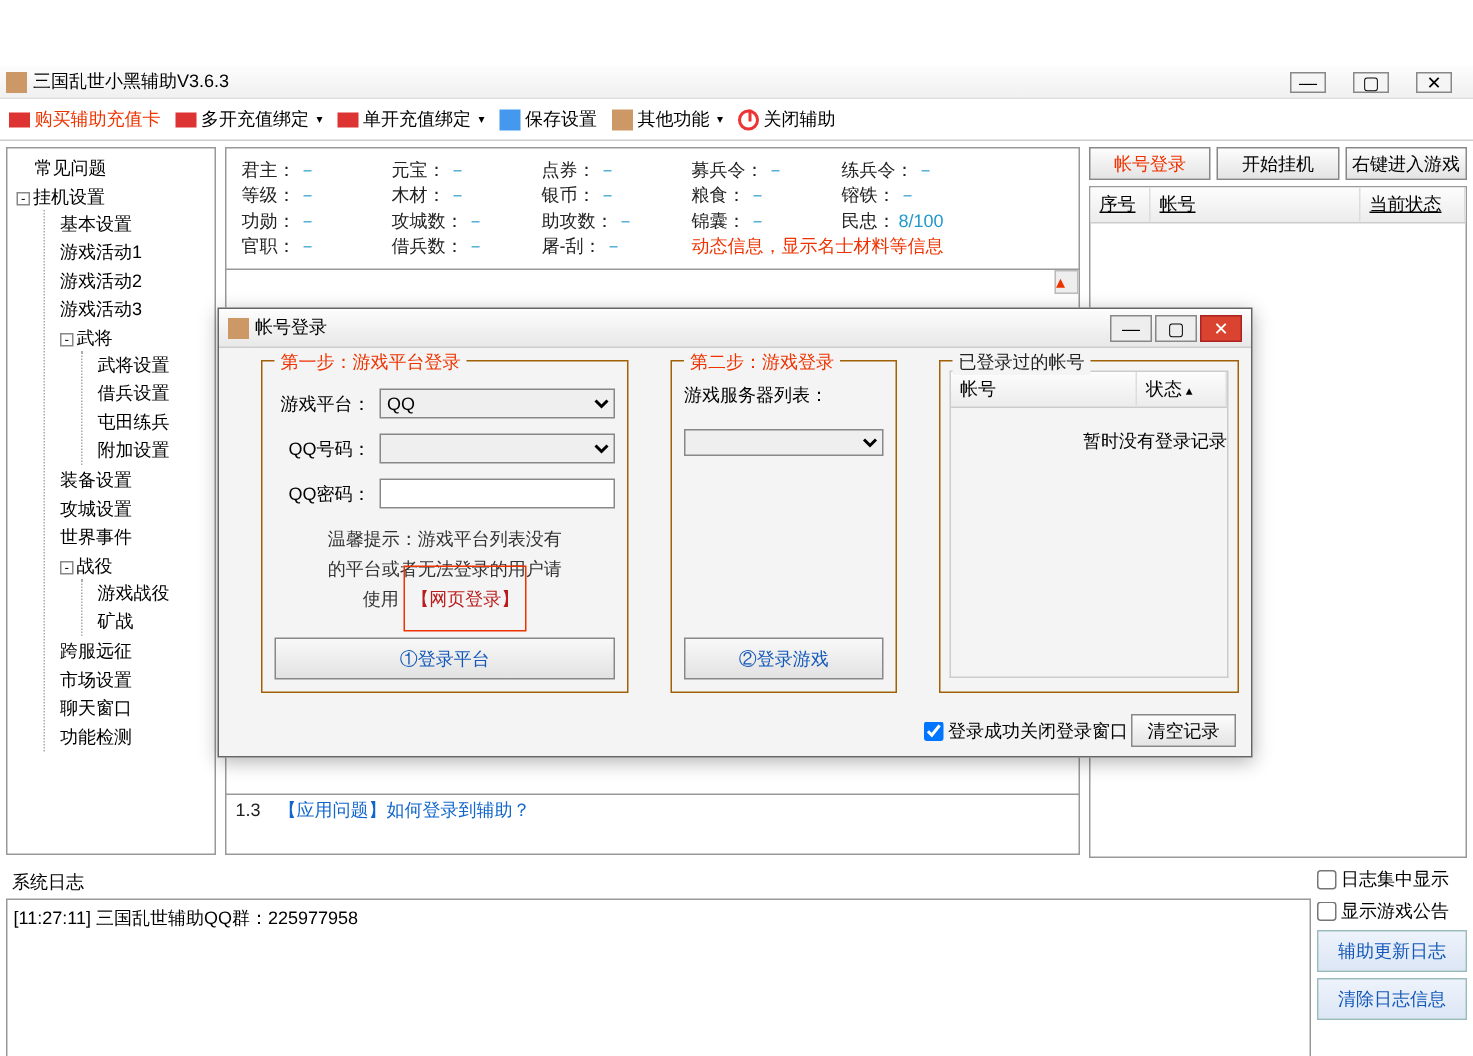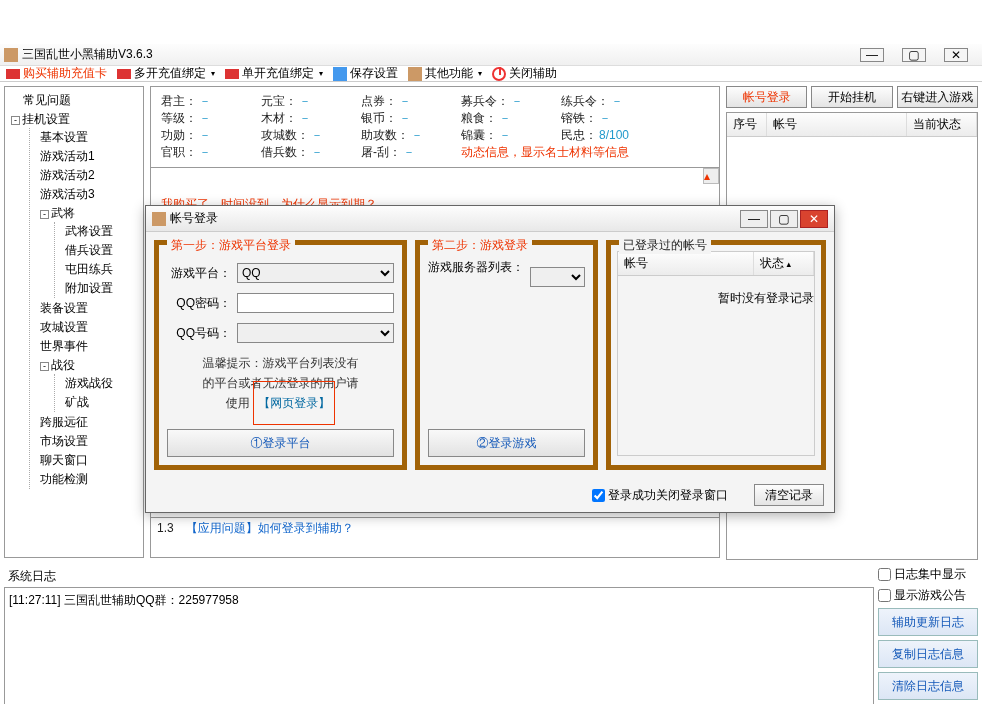--- a/index.html
+++ b/index.html
@@ -3,21 +3,21 @@
 <meta charset="utf-8">
 <style>
 * { box-sizing: border-box; margin: 0; padding: 0; font-family: "Microsoft YaHei", "SimSun", sans-serif; font-size: 12px; }
 body { background: #fff; width: 982px; height: 704px; overflow: hidden; position: relative; }
 
 .titlebar { height: 22px; background: linear-gradient(#fdfdfd,#f0f0f0); border-bottom: 1px solid #ddd; display: flex; align-items: center; padding: 0 4px; margin-top: 44px; }
 .titlebar .ticon { width: 14px; height: 14px; background: #c96; margin-right: 4px; }
 .titlebar .wbtns { margin-left: auto; display: flex; gap: 18px; padding-right: 10px; }
 .titlebar .wbtn { width: 24px; height: 14px; border: 1px solid #888; background: #f5f5f5; display: flex; align-items: center; justify-content: center; cursor: pointer; }
 
-.toolbar { height: 16px; display: flex; align-items: center; padding: 0 6px; border-bottom: 1px solid #ccc; gap: 10px; }
+.toolbar { height: 28px; display: flex; align-items: center; padding: 0 6px; border-bottom: 1px solid #ccc; gap: 10px; }
 .toolbar .titem { display: flex; align-items: center; gap: 3px; cursor: pointer; }
 .toolbar .ticon-red { width: 14px; height: 10px; background: #d33; display: inline-block; }
 .toolbar .ticon-disk { width: 14px; height: 14px; background: #49e; display: inline-block; }
 .toolbar .ticon-misc { width: 14px; height: 14px; background: #c96; display: inline-block; }
 .toolbar .ticon-off { width: 14px; height: 14px; border-radius: 50%; border:2px solid #e33; display:inline-block; position:relative; }
 .toolbar .ticon-off:after{content:"";position:absolute;top:-2px;left:5px;width:2px;height:8px;background:#e33;}
 .red { color: #e30; }
 .ddarrow:after { content:"▾"; font-size:8px; margin-left:2px; }
 
 .main { display: flex; height: 480px; }
@@ -38,54 +38,54 @@
 .bigtext .scroll-up{position:absolute;right:0;top:0;width:16px;height:16px;background:#eee;border:1px solid #bbb;cursor:pointer;}
 .faq { border:1px solid #999; border-top:none; height: 40px; padding: 2px 6px; overflow:hidden; }
 .faq .ln { color:#16c; }
 .faq .ln .num{color:#222;}
 
 .right { width: 252px; margin: 4px; }
 .rbtnrow { display:flex; gap:4px; margin-bottom:4px;}
 .rbtn { flex:1; height:22px; background:linear-gradient(#fdfdfd,#e4e4e4); border:1px solid #888; cursor:pointer; }
 .rbtn.active { color:#e30; }
 .table { border:1px solid #999; height: 448px; }
-.table .thead { display:flex; background:linear-gradient(#fdfdfd,#ececec); border-bottom:1px solid #ccc;}
+.table .thead { display:flex; background:linear-gradient(#fdfdfd,#ececec); border-bottom:1px solid #ccc;text-decoration:underline;}
 .table .th { padding:3px 6px; border-right:1px solid #ddd; }
 
 .bottom { display:flex; margin: 4px; gap:4px; height: 158px;}
 .logbox { flex:1; }
 .loglabel { padding: 2px 4px; }
 .logarea { border:1px solid #999; height: 134px; padding:4px; background:#fff; overflow:auto;}
 .sidebtns { width: 100px; display:flex; flex-direction:column; gap:4px; }
 .chk { display:flex; align-items:center; gap:3px; }
 .bbtn { height:28px; background:linear-gradient(#eef3fb,#dce6f5); border:1px solid #9bb; color:#1358b8; cursor:pointer;}
 
 
 .dialog { position:absolute; left:145px; top:205px; width:690px; background:#f4f4f4; border:1px solid #666; box-shadow: 0 3px 12px rgba(0,0,0,0.3); }
 .dlg-titlebar { height:26px; background:linear-gradient(#fdfdfd,#e8e8e8); border-bottom:1px solid #ccc; display:flex; align-items:center; padding:0 6px;}
 .dlg-titlebar .wbtns { margin-left:auto; display:flex;}
 .dlg-titlebar .wbtn{width:28px;height:18px;border:1px solid #888;margin-left:2px;background:#eee;display:flex;align-items:center;justify-content:center;cursor:pointer;}
 .dlg-titlebar .wbtn.close{background:#d9432f;color:#fff;border-color:#a22;}
 .dlg-body { padding: 8px; display:flex; gap:8px; }
-.fieldset { border:5px solid #a16207; padding: 8px; position:relative; }
+.fieldset { border:1px solid #a16207; padding: 8px; position:relative;margin-left:20px; }
 .fieldset .legend { position:absolute; top:-8px; left:8px; background:#f4f4f4; padding:0 4px; color:#e30; }
 .fieldset.grey .legend{color:#222;}
 .step { flex:1; }
 .step .fr { display:flex; align-items:center; margin: 10px 0; gap:6px; }
 .step .fr label { width:64px; text-align:right;}
 .step select, .step input[type=text], .step input[type=password] { flex:1; height:20px; border:1px solid #888;}
 .tip { text-align:center; color:#333; line-height:20px; margin-top:10px;}
-.tip .weblogin { color:#0369a1; border:1px solid #e30; padding:14px 4px; cursor:pointer;}
+.tip .weblogin { color:#b91c1c; border:1px solid #e30; padding:14px 4px; cursor:pointer;}
 .bigbtn { width:100%; height:28px; background:linear-gradient(#f9f9f9,#e2e2e2); border:1px solid #888; color:#1358b8; cursor:pointer; margin-top:16px;}
 .accts { width:220px; }
 .accts .thead2{display:flex; background:linear-gradient(#fdfdfd,#ececec);border:1px solid #ccc;}
 .accts .th2{padding:3px 6px;flex:1;border-right:1px solid #ddd;}
 .accts .th2.sort:after{content:" ▴";font-size:9px;}
 .accts .empty{ text-align:right; padding:14px 0; border:1px solid #ccc;border-top:none;height:180px;}
-.dlg-foot { display:flex; justify-content:flex-end; align-items:center; gap:26px; padding:6px 10px;}
+.dlg-foot { display:flex; justify-content:flex-end; align-items:center; gap:2px; padding:6px 10px;}
 .dlg-foot .sbtn{height:22px;padding:0 10px;background:linear-gradient(#fdfdfd,#e4e4e4);border:1px solid #888;cursor:pointer;}
 </style>
 </head>
 <body>
 
 <div class="titlebar">
   <span class="ticon"></span>
   <span>三国乱世小黑辅助V3.6.3</span>
   <div class="wbtns">
     <div class="wbtn">—</div>
@@ -224,21 +224,20 @@
   <div class="sidebtns">
     <label class="chk">
         <input type="checkbox" style="">
         <span>日志集中显示</span>
       </label>
     <label class="chk">
         <input type="checkbox" style="">
         <span>显示游戏公告</span>
       </label>
     <button class="bbtn">辅助更新日志</button>
-    <button class="bbtn">复制日志信息</button>
     <button class="bbtn">清除日志信息</button>
   </div>
 </div>
 
 <div class="dialog">
   <div class="dlg-titlebar">
     <span class="ticon" style="width:14px;height:14px;background:#c96;margin-right:4px"></span>
     <span>帐号登录</span>
     <div class="wbtns">
       <div class="wbtn">—</div>
@@ -248,39 +247,39 @@
   </div>
   <div class="dlg-body">
     <div class="step">
       <div class="fieldset">
         <div class="legend">第一步：游戏平台登录</div>
         <div class="fr">
             <label>游戏平台：</label>
           <select><option>QQ</option></select>
           </div>
         <div class="fr">
+            <label>QQ号码：</label>
+          <select><option></option></select>
+          </div>
+        <div class="fr">
             <label>QQ密码：</label>
           <input type="password" style="">
-          </div>
-        <div class="fr">
-            <label>QQ号码：</label>
-          <select><option></option></select>
           </div>
         <div class="tip">
           <div>温馨提示：游戏平台列表没有</div>
           <div>的平台或者无法登录的用户请</div>
           <div><span>使用</span> <span class="weblogin">【网页登录】</span></div>
         </div>
         <button class="bigbtn">①登录平台</button>
       </div>
     </div>
     <div class="step">
       <div class="fieldset" style="height:100%;display:flex;flex-direction:column;">
         <div class="legend">第二步：游戏登录</div>
-        <div class="fr" style="flex-direction:row;align-items:flex-start;margin-top:6px;">
+        <div class="fr" style="flex-direction:column;align-items:flex-start;margin-top:6px;">
           <label style="width:auto;text-align:left">游戏服务器列表：</label>
           <select style="width:100%;margin-top:8px"><option></option></select>
         </div>
         <div style="flex:1"></div>
         <button class="bigbtn">②登录游戏</button>
       </div>
     </div>
     <div class="accts">
       <div class="fieldset grey" style="height:100%;padding:6px;">
         <div class="legend">已登录过的帐号</div>

